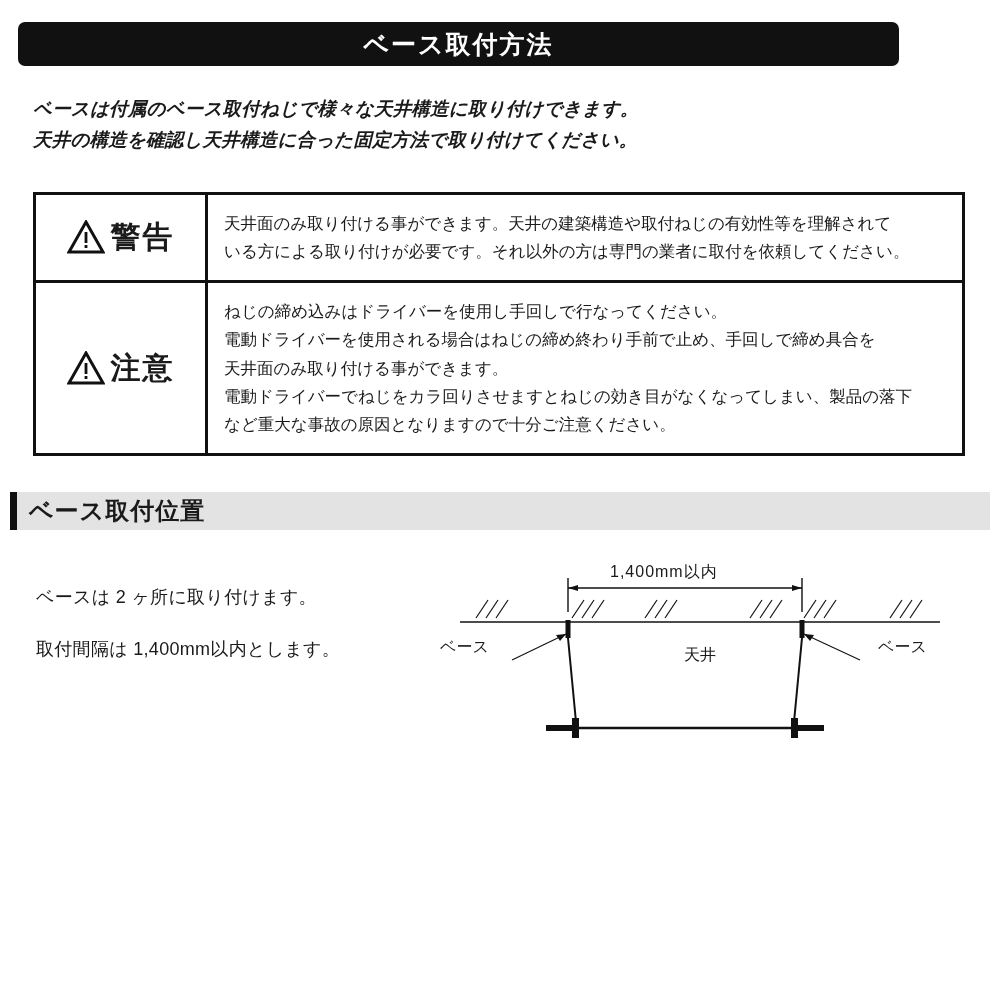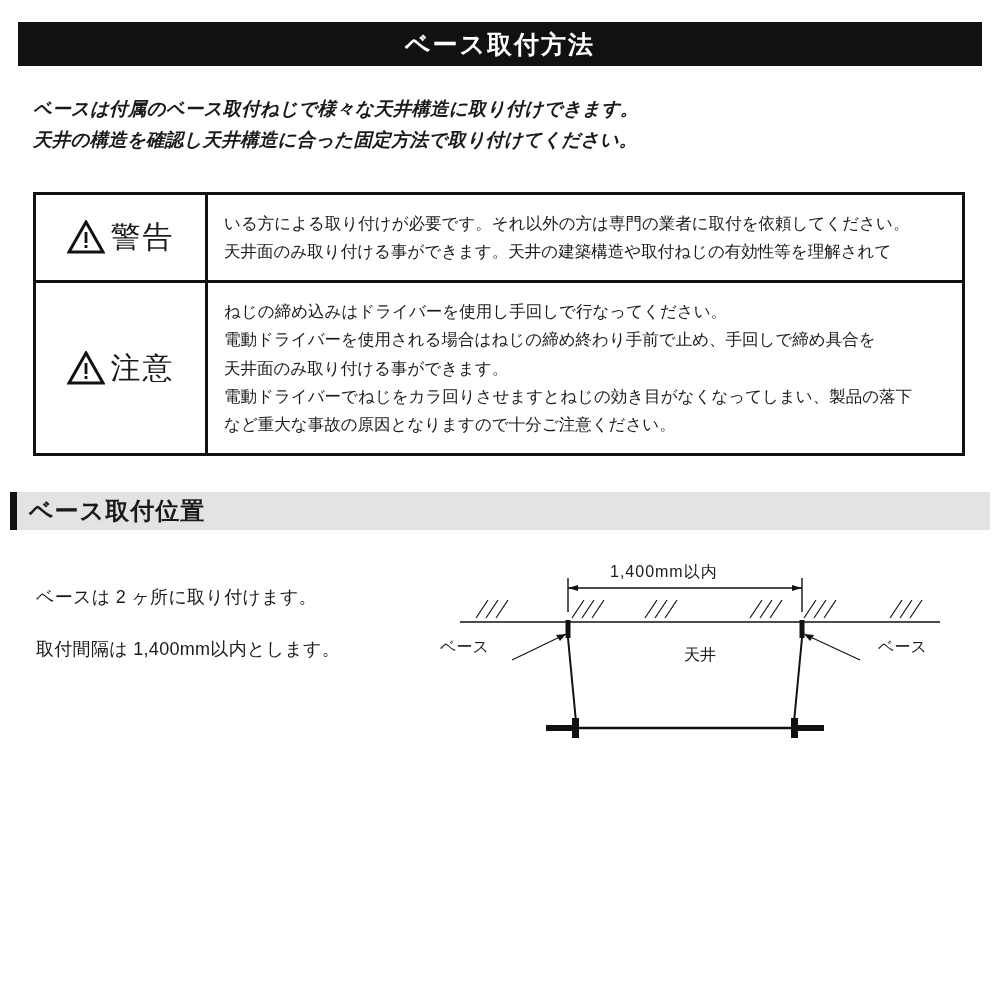--- a/index.html
+++ b/index.html
@@ -19,27 +19,28 @@
     width: 1000px;
     height: 1000px;
     box-sizing: border-box;
   }
 
   
   .title-bar {
     position: absolute;
     left: 18px;
     top: 22px;
-    width: 964px;
+    width: 881px;
     height: 44px;
     background: #111111;
     color: #ffffff;
     display: flex;
     align-items: center;
     justify-content: center;
+    border-radius: 7px;
   }
   .title-bar .title-text {
     font-size: 25px;
     font-weight: bold;
     letter-spacing: 2px;
   }
 
   
   .intro {
     position: absolute;
@@ -82,21 +83,21 @@
   }
   .tri {
     position: relative;
     width: 38px;
     height: 34px;
     flex: none;
   }
   .tri svg { display: block; }
   .notice-label .label-text {
     font-size: 30px;
-    font-weight: normal;
+    font-weight: bold;
     letter-spacing: 2px;
     line-height: 1;
   }
   .notice-body {
     flex: 1;
     padding: 14px 16px 14px 16px;
     font-size: 16.5px;
     line-height: 1.72;
     box-sizing: border-box;
   }
@@ -197,22 +198,22 @@
         <span class="tri">
           <svg width="38" height="34" viewBox="0 0 38 34">
             <polygon points="19,2 36,32 2,32" fill="none" stroke="#111111" stroke-width="3"></polygon>
             <rect x="17.6" y="12" width="2.8" height="11" fill="#111111"></rect>
             <rect x="17.6" y="25" width="2.8" height="3" fill="#111111"></rect>
           </svg>
         </span>
         <span class="label-text">警告</span>
       </div>
       <div class="notice-body">
+        <p>天井面のみ取り付ける事ができます。天井の建築構造や取付ねじの有効性等を理解されて</p>
         <p>いる方による取り付けが必要です。それ以外の方は専門の業者に取付を依頼してください。</p>
-        <p>天井面のみ取り付ける事ができます。天井の建築構造や取付ねじの有効性等を理解されて</p>
       </div>
     </div>
 
     <div class="notice-row sep">
       <div class="notice-label">
         <span class="tri">
           <svg width="38" height="34" viewBox="0 0 38 34">
             <polygon points="19,2 36,32 2,32" fill="none" stroke="#111111" stroke-width="3"></polygon>
             <rect x="17.6" y="12" width="2.8" height="11" fill="#111111"></rect>
             <rect x="17.6" y="25" width="2.8" height="3" fill="#111111"></rect>

